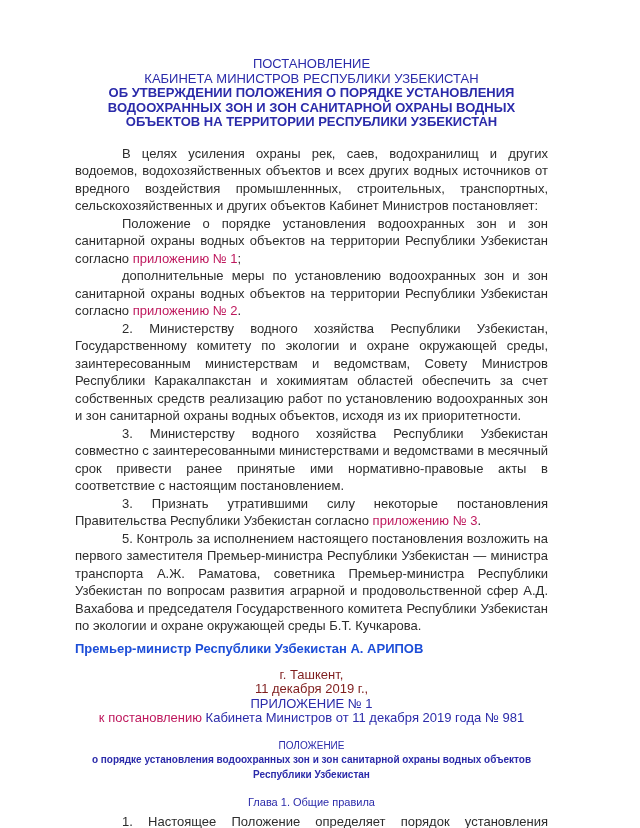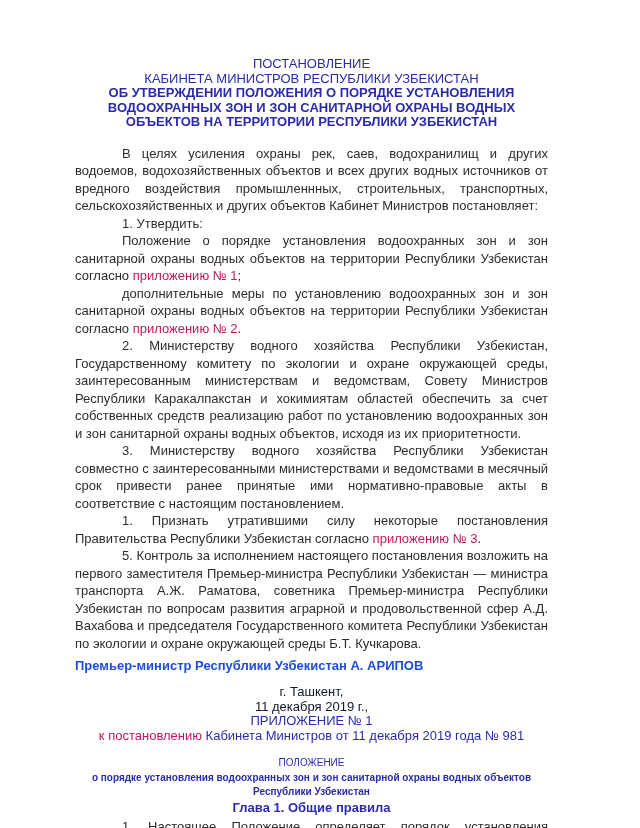--- a/index.html
+++ b/index.html
@@ -26,49 +26,48 @@
     text-align:justify; text-indent:47px;
     color:#2d2d2d; margin:0;
   }
   .doc-link { color:#be185d; cursor:pointer; }
   .signature {
     font-size:13px; line-height:17px; font-weight:bold;
     color:#1d4ed8; text-align:left; margin-top:5px;
   }
   .meta-block {
     margin-top:11px; font-size:13px; line-height:14.5px;
-    color:#0f172a; text-align:center;
+    color:#7f1d1d; text-align:center;
   }
   .appendix-head {
     margin-top:0; font-size:13px; line-height:14.5px;
     text-align:center;
   }
   .position-head { margin-top:13px; font-size:10px; line-height:14.5px; text-align:center; }
-  .chapter { margin-top:1px; font-size:13px; line-height:14.5px; text-align:center; font-weight:bold; }
+  .chapter { margin-top:13px; font-size:11px; line-height:14.5px; text-align:center; font-weight:normal; }
   .appendix-para { margin-top:3px; }
 </style>
 </head>
 <body>
 
 <div class="page">
 
   <div class="title-block center heading-blue">
     <div class="title-line">ПОСТАНОВЛЕНИЕ</div>
     <div class="title-line">КАБИНЕТА МИНИСТРОВ РЕСПУБЛИКИ УЗБЕКИСТАН</div>
     <div class="decree-title">ОБ УТВЕРЖДЕНИИ ПОЛОЖЕНИЯ О ПОРЯДКЕ УСТАНОВЛЕНИЯ ВОДООХРАННЫХ ЗОН И ЗОН САНИТАРНОЙ ОХРАНЫ ВОДНЫХ ОБЪЕКТОВ НА ТЕРРИТОРИИ РЕСПУБЛИКИ УЗБЕКИСТАН</div>
   </div>
 
   <div class="body-block">
     <p class="para"><span>В целях усиления охраны рек, саев, водохранилищ и других водоемов, водохозяйственных объектов и всех других водных источников от вредного воздействия промышленнных, строительных, транспортных, сельскохозяйственных и других объектов Кабинет Министров постановляет:</span></p>
-    <p class="para"><span>1. Утвердить:</span></p>
     <p class="para"><span>Положение о порядке установления водоохранных зон и зон санитарной охраны водных объектов на территории Республики Узбекистан согласно </span><span class="doc-link">приложению № 1</span><span>;</span></p>
     <p class="para"><span>дополнительные меры по установлению водоохранных зон и зон санитарной охраны водных объектов на территории Республики Узбекистан согласно </span><span class="doc-link">приложению № 2</span><span>.</span></p>
     <p class="para"><span>2. Министерству водного хозяйства Республики Узбекистан, Государственному комитету по экологии и охране окружающей среды, заинтересованным министерствам и ведомствам, Совету Министров Республики Каракалпакстан и хокимиятам областей обеспечить за счет собственных средств реализацию работ по установлению водоохранных зон и зон санитарной охраны водных объектов, исходя из их приоритетности.</span></p>
     <p class="para"><span>3. Министерству водного хозяйства Республики Узбекистан совместно с заинтересованными министерствами и ведомствами в месячный срок привести ранее принятые ими нормативно-правовые акты в соответствие с настоящим постановлением.</span></p>
-    <p class="para"><span>1. Признать утратившими силу некоторые постановления Правительства Республики Узбекистан согласно </span><span class="doc-link">приложению № 3</span><span>.</span></p>
+    <p class="para"><span>3. Признать утратившими силу некоторые постановления Правительства Республики Узбекистан согласно </span><span class="doc-link">приложению № 3</span><span>.</span></p>
     <p class="para"><span>5. Контроль за исполнением настоящего постановления возложить на первого заместителя Премьер-министра Республики Узбекистан — министра транспорта А.Ж. Раматова, советника Премьер-министра Республики Узбекистан по вопросам развития аграрной и продовольственной сфер А.Д. Вахабова и председателя Государственного комитета Республики Узбекистан по экологии и охране окружающей среды Б.Т. Кучкарова.</span></p>
     <div class="signature">Премьер-министр Республики Узбекистан А. АРИПОВ</div>
   </div>
 
   <div class="meta-block">
     <div>г. Ташкент,</div>
     <div>11 декабря 2019 г.,</div>
   </div>
 
   <div class="appendix-head">

